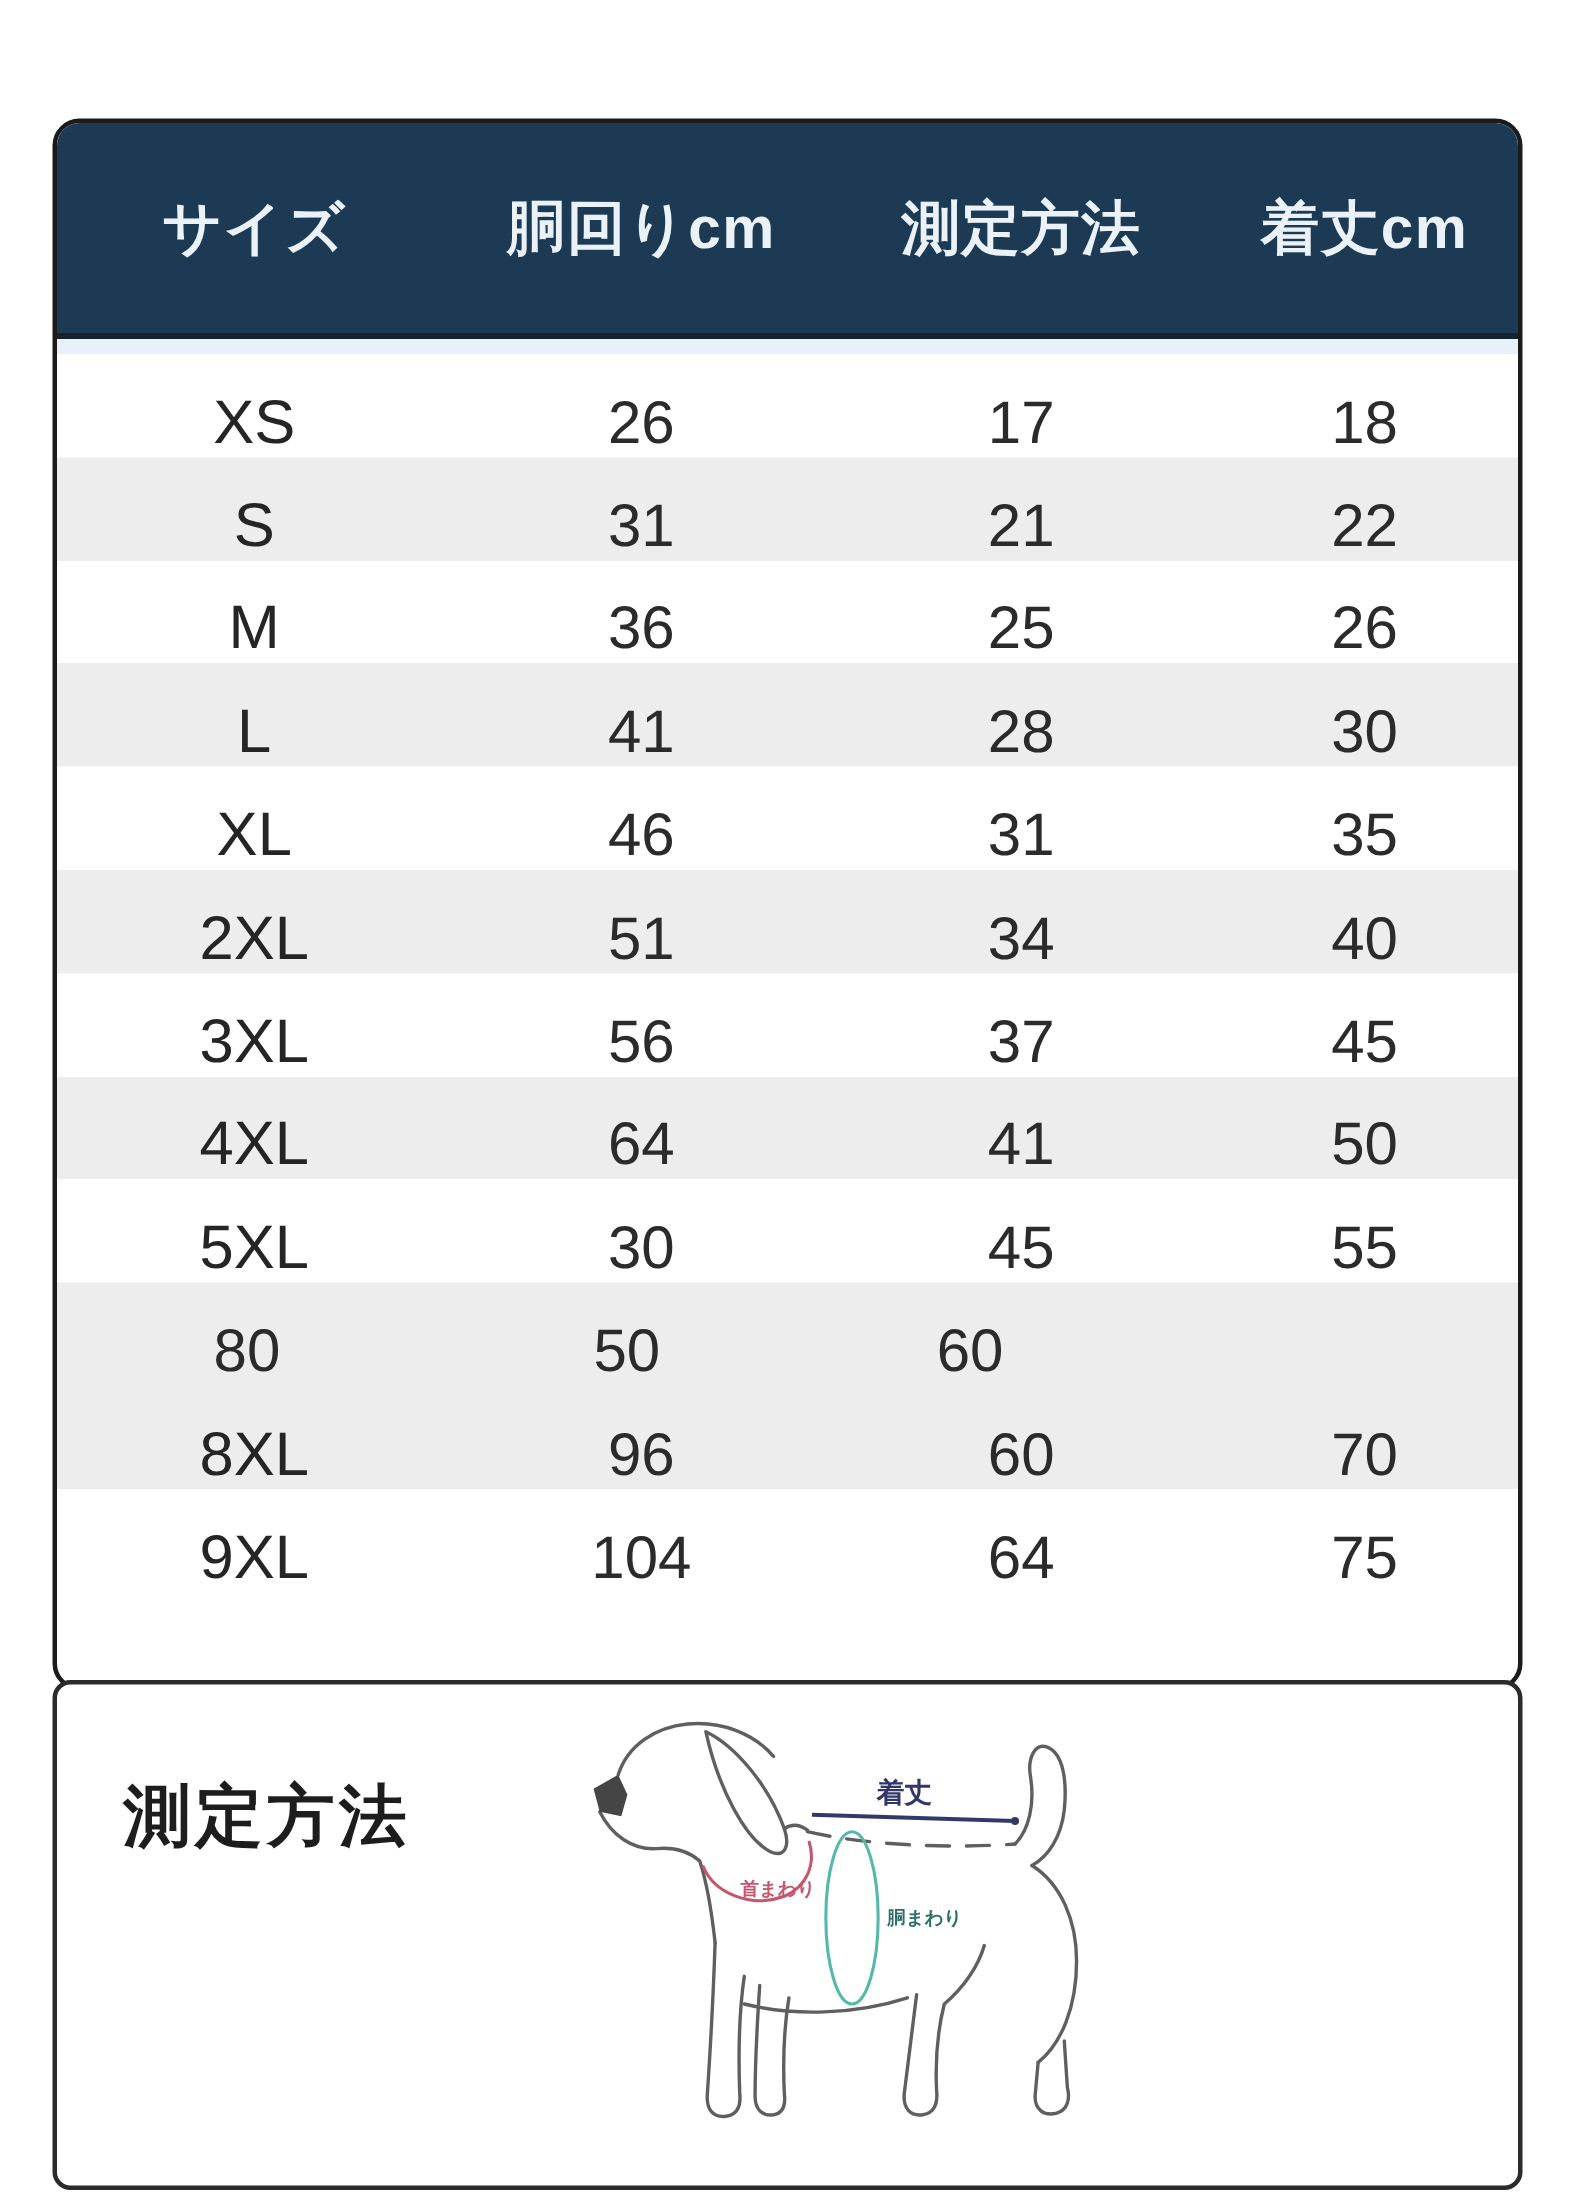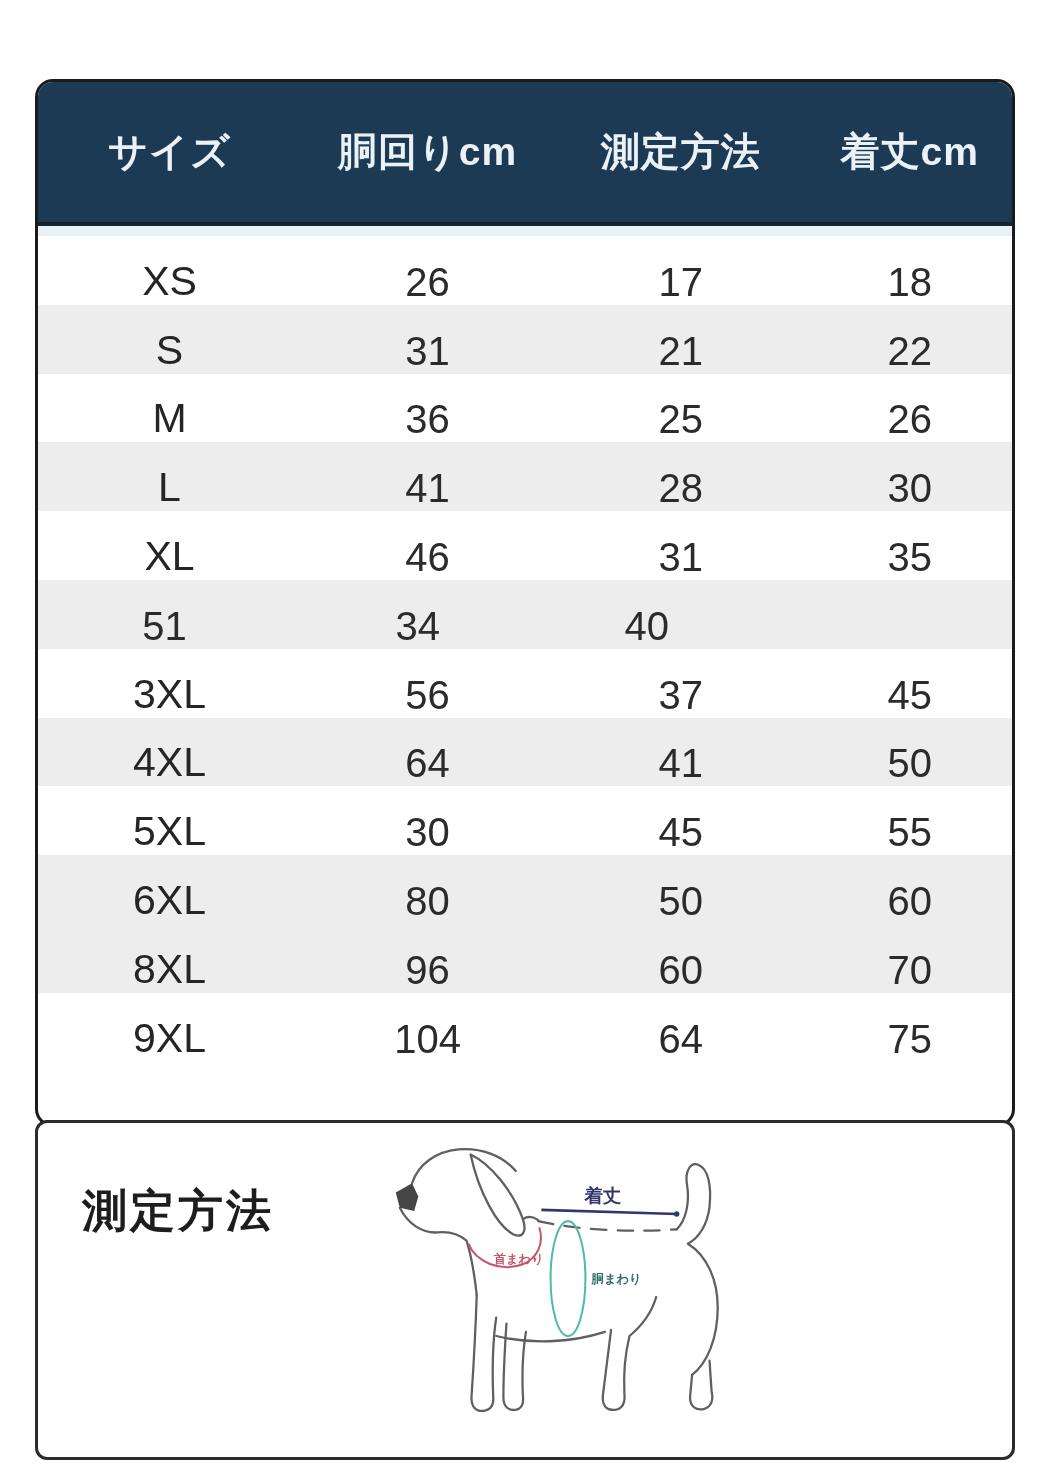--- a/index.html
+++ b/index.html
@@ -82,20 +82,21 @@
         <div class="cell c2">28</div>
         <div class="cell c3">30</div>
       </div>
       <div class="trow">
         <div class="cell c0">XL</div>
         <div class="cell c1">46</div>
         <div class="cell c2">31</div>
         <div class="cell c3">35</div>
       </div>
       <div class="trow alt">
+        <div class="cell c0">2XL</div>
         <div class="cell c1">51</div>
         <div class="cell c2">34</div>
         <div class="cell c3">40</div>
       </div>
       <div class="trow">
         <div class="cell c0">3XL</div>
         <div class="cell c1">56</div>
         <div class="cell c2">37</div>
         <div class="cell c3">45</div>
       </div>
@@ -105,21 +106,20 @@
         <div class="cell c2">41</div>
         <div class="cell c3">50</div>
       </div>
       <div class="trow">
         <div class="cell c0">5XL</div>
         <div class="cell c1">30</div>
         <div class="cell c2">45</div>
         <div class="cell c3">55</div>
       </div>
       <div class="trow alt">
-        <div class="cell c0">6XL</div>
         <div class="cell c1">80</div>
         <div class="cell c2">50</div>
         <div class="cell c3">60</div>
       </div>
       <div class="trow alt">
         <div class="cell c0">8XL</div>
         <div class="cell c1">96</div>
         <div class="cell c2">60</div>
         <div class="cell c3">70</div>
       </div>

